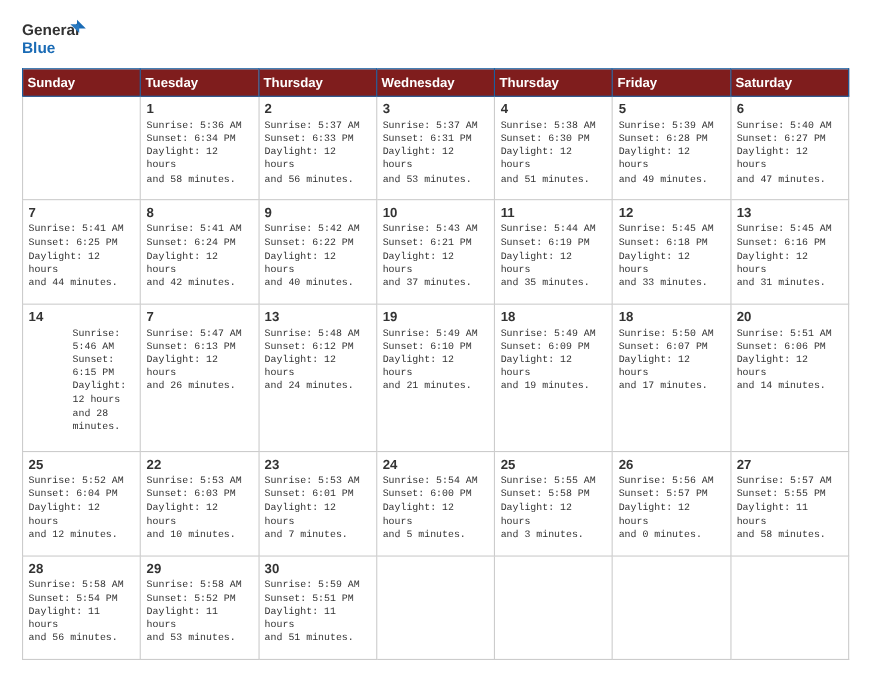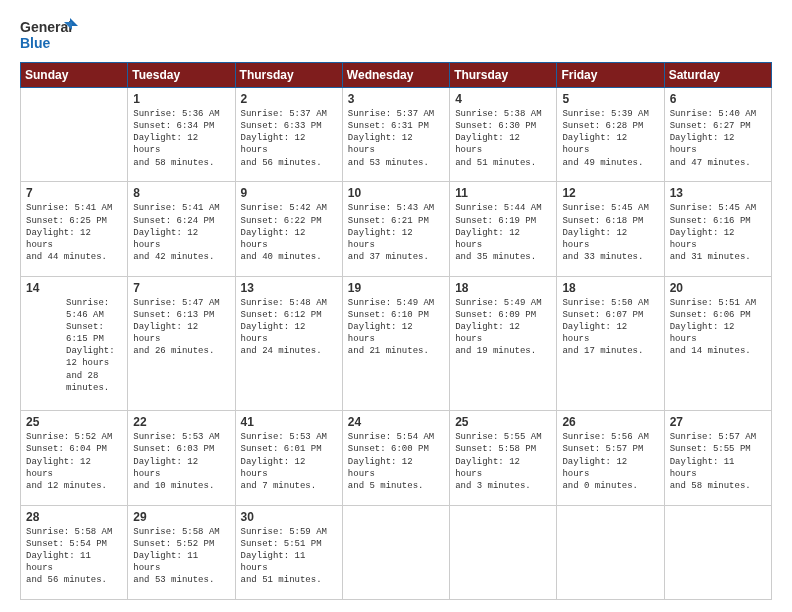--- a/index.html
+++ b/index.html
@@ -270,21 +270,21 @@
 and 12 minutes.</div>
           </td>
           <td>
             <span class="day-num">22</span>
             <div class="day-info" style="white-space: pre-line;">Sunrise: 5:53 AM
 Sunset: 6:03 PM
 Daylight: 12 hours
 and 10 minutes.</div>
           </td>
           <td>
-            <span class="day-num">41</span>
+            <span class="day-num">23</span>
             <div class="day-info" style="white-space: pre-line;">Sunrise: 5:53 AM
 Sunset: 6:01 PM
 Daylight: 12 hours
 and 7 minutes.</div>
           </td>
           <td>
             <span class="day-num">24</span>
             <div class="day-info" style="white-space: pre-line;">Sunrise: 5:54 AM
 Sunset: 6:00 PM
 Daylight: 12 hours

